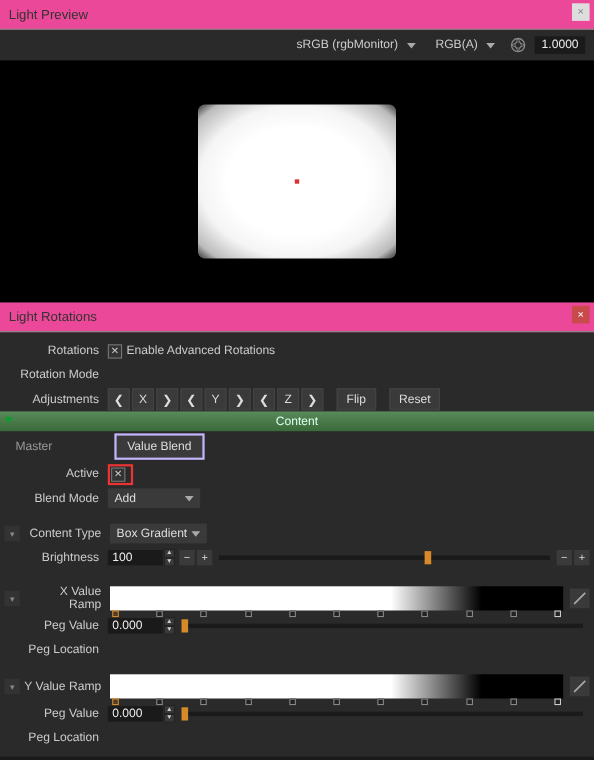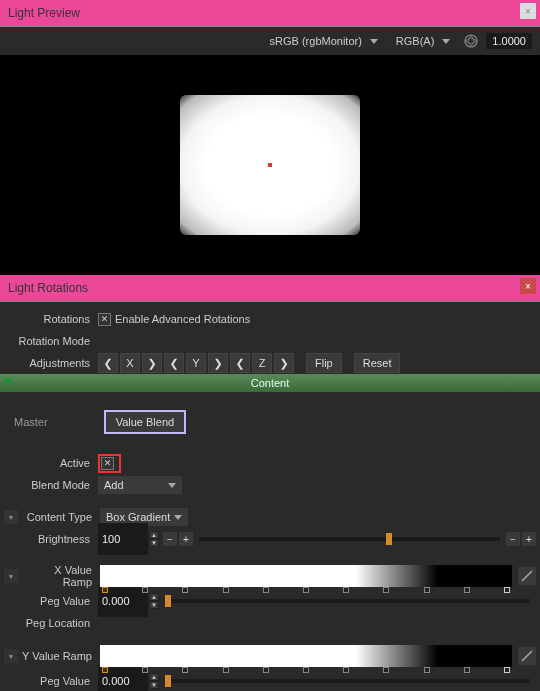--- a/index.html
+++ b/index.html
@@ -20,26 +20,26 @@
   .row { display: flex; align-items: center; height: 22px; padding: 0 4px; }
   .label { width: 94px; text-align: right; padding-right: 8px; color: #ccc; font-size: 11px; }
   .checkbox { width: 13px; height: 13px; border: 1px solid #777; background: #333; display: inline-flex; align-items:center; justify-content:center; margin-right:4px; cursor:pointer;}
   .checkbox.checked::after { content:"✕"; font-size:9px; color:#ccc; line-height:1;}
   .select { background: #3a3a3a; color: #ddd; padding: 2px 6px; display: flex; align-items: center; justify-content: space-between; min-width: 84px; height: 18px; cursor:pointer;}
   .btn { background: #3a3a3a; color: #ddd; padding: 2px 8px; height: 20px; display: inline-flex; align-items: center; justify-content:center; font-size: 11px; cursor:pointer; border:1px solid #444;}
   .btn.small { padding: 2px 4px; min-width:20px;}
   .adjustments-bar { display:flex; gap:2px; align-items:center;}
   .content-header { background: linear-gradient(#5a8a5a, #3a6a3a); color: #dfe; text-align: center; height: 18px; line-height:18px; font-size:11px; position:relative;}
   .content-header .tri { position:absolute; left:4px; top:5px; width:0;height:0; border-left:4px solid transparent; border-right:4px solid transparent; border-top:6px solid #193;}
-  .tabs { display:flex; background:#2a2a2a; padding:18px 4px; gap:2px; align-items:center;}
+  .tabs { display:flex; background:#2a2a2a; padding:2px 4px; gap:2px; align-items:center;}
   .tab { padding:4px 10px; color:#999; cursor:pointer; font-size:11px;}
   .tab.active { background:#3a3a3a; color:#ddd;}
   .tab.highlighted { border:2px solid #c4b5fd; color:#ddd;margin-left:44px;}
   .active-hl { display:inline-flex; align-items:center; border:2px solid #e33; padding:1px;}
-  .num-input { background:#1a1a1a; color:#eee; padding:2px 4px; width:50px; height:32px; border:none; font-size:11px;}
+  .num-input { background:#1a1a1a; color:#eee; padding:2px 4px; width:50px; height:14px; border:none; font-size:11px;}
   .spinner { display:flex; flex-direction:column; margin-left:1px;}
   .spinner div {width:10px; height:8px; background:#3a3a3a; display:flex;align-items:center;justify-content:center; cursor:pointer; font-size:6px; color:#ccc; border:1px solid #222;}
   .slider-track { flex:1; height:4px; background:#1a1a1a; position:relative; margin:0 6px;}
   .slider-handle { position:absolute; top:-4px; width:6px; height:12px; background:#d88a2a; cursor:pointer;}
   .plus-minus { display:flex; gap:2px;}
   .pm-btn { width:14px; height:14px; background:#3a3a3a; display:flex;align-items:center;justify-content:center; font-size:10px; cursor:pointer; color:#ddd;}
   .collapse-icon { width:14px; height:14px; background:#333; display:inline-flex;align-items:center;justify-content:center; margin-right:4px; cursor:pointer; color:#888; font-size:8px;}
   .ramp-strip { flex:1; height:22px; background: linear-gradient(90deg, #fff 0%, #fff 62%, #000 82%, #000 100%); position:relative; margin-right:4px;}
   .ramp-dots { position:absolute; bottom:-6px; left:0; right:0; display:flex; justify-content:space-between; padding:0 2px;}
   .ramp-dot { width:6px; height:6px; border:1px solid #888; background:#222;}

